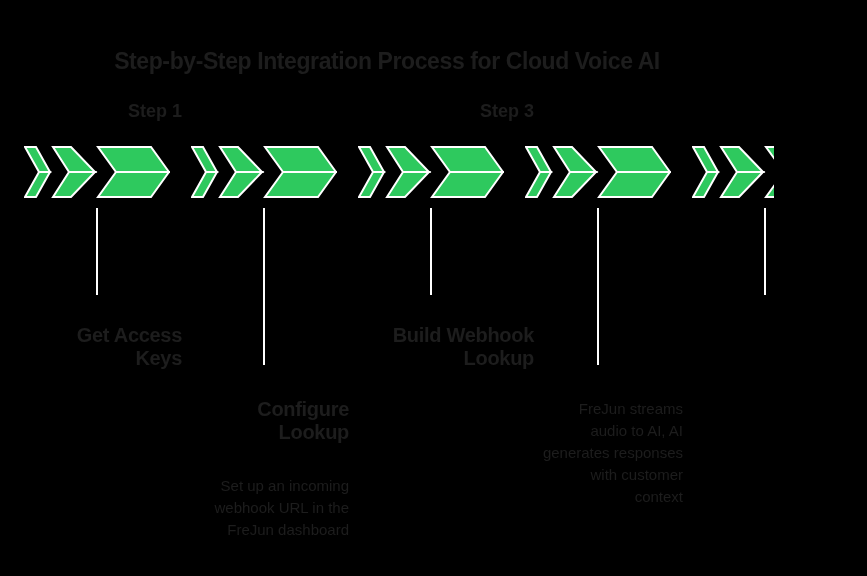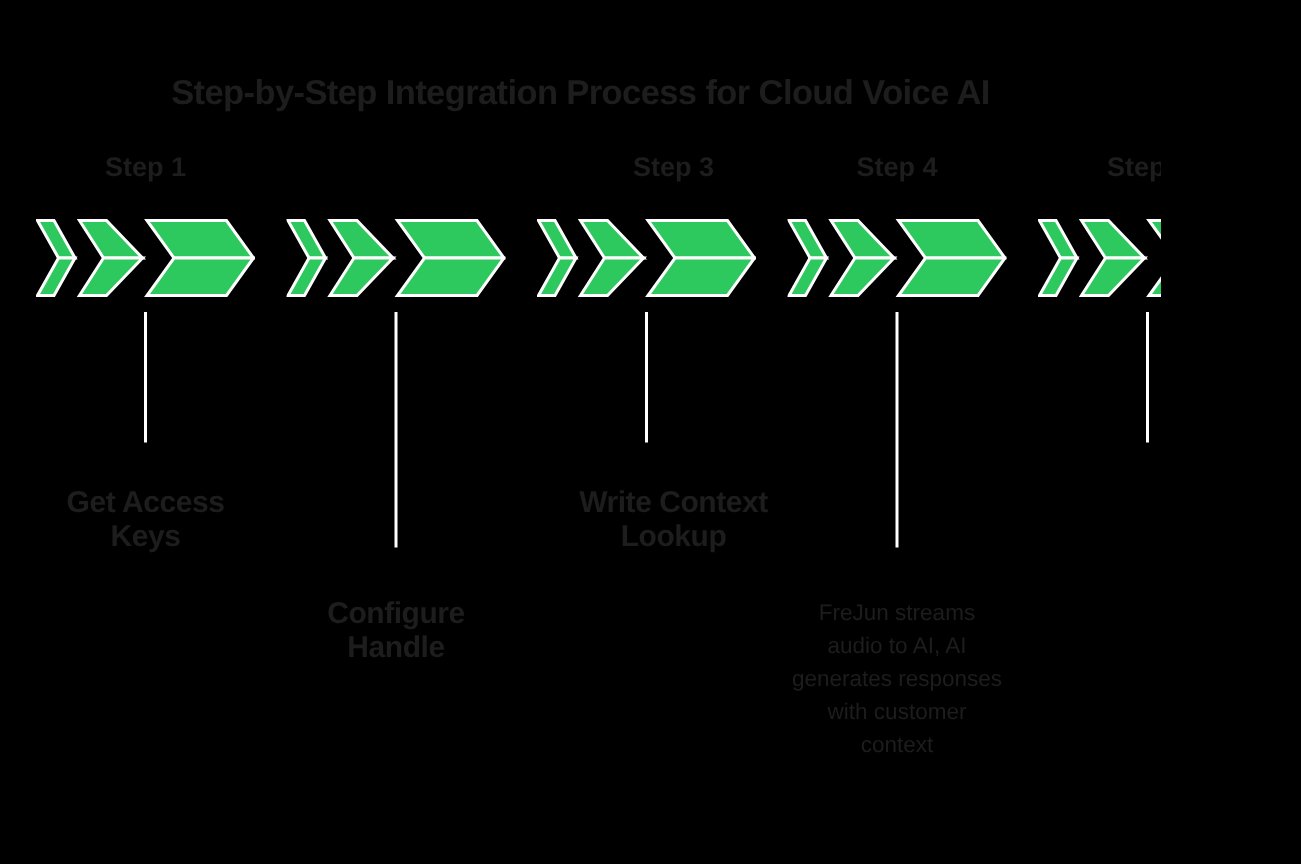--- a/index.html
+++ b/index.html
@@ -5,29 +5,29 @@
   html,body { margin:0; padding:0; background:#000; }
   .canvas {
     position:relative; width:774px; height:576px; background:#000000;
     font-family:"Liberation Sans", sans-serif; color:#1d1d1d; overflow:hidden;
   }
   .main-title {
     position:absolute; top:48px; left:0; width:100%; text-align:center;
     font-size:23px; font-weight:bold; letter-spacing:-0.4px; margin:0;
   }
   .step-label {
-    position:absolute; top:101px; width:170px; text-align:center;
+    position:absolute; top:101px; width:170px; text-align:right;
     font-size:18px; font-weight:bold;
   }
   .arrows { position:absolute; top:146px; width:146px; height:52px; }
   .connector { position:absolute; top:208px; width:2px; background:#ffffff; }
   .connector.short { height:87px; }
   .connector.long  { height:157px; }
   .textblock {
-    position:absolute; width:170px; text-align:center; white-space:pre-line;
+    position:absolute; width:170px; text-align:right; white-space:pre-line;
   }
   .textblock.high { top:306px; }
   .textblock.low  { top:380px; }
   .step-title {
     font-size:20px; line-height:23px; font-weight:bold;
     letter-spacing:-0.3px; margin:0 0 13px 0;
   }
   .step-desc { font-size:15px; line-height:22px; margin:0; }
   
   .c1{left:12px}  .c2{left:179px} .c3{left:364px} .c4{left:513px} .c5{left:680px}
@@ -63,34 +63,36 @@
     <h3 class="step-title">Get Access
 Keys</h3>
   </div>
 
   <svg class="arrows a2" viewBox="0 0 146 52">
       <use href="#arrowgroup"></use>
     </svg>
   <div class="connector long l2"></div>
   <div class="textblock low c2">
     <h3 class="step-title">Configure
-Handle</h3>
+Lookup</h3>
+    <p class="step-desc">Set up an incoming
+webhook URL in the
+FreJun dashboard</p>
   </div>
 
   <div class="step-label c3">Step 3</div>
   <svg class="arrows a3" viewBox="0 0 146 52">
       <use href="#arrowgroup"></use>
     </svg>
   <div class="connector short l3"></div>
   <div class="textblock high c3">
-    <h3 class="step-title">Write Context
+    <h3 class="step-title">Build Webhook
 Lookup</h3>
   </div>
 
-  <div class="step-label c4">Step 4</div>
   <svg class="arrows a4" viewBox="0 0 146 52">
       <use href="#arrowgroup"></use>
     </svg>
   <div class="connector long l4"></div>
   <div class="textblock low c4">
     <p class="step-desc">FreJun streams
 audio to AI, AI
 generates responses
 with customer
 context</p>

